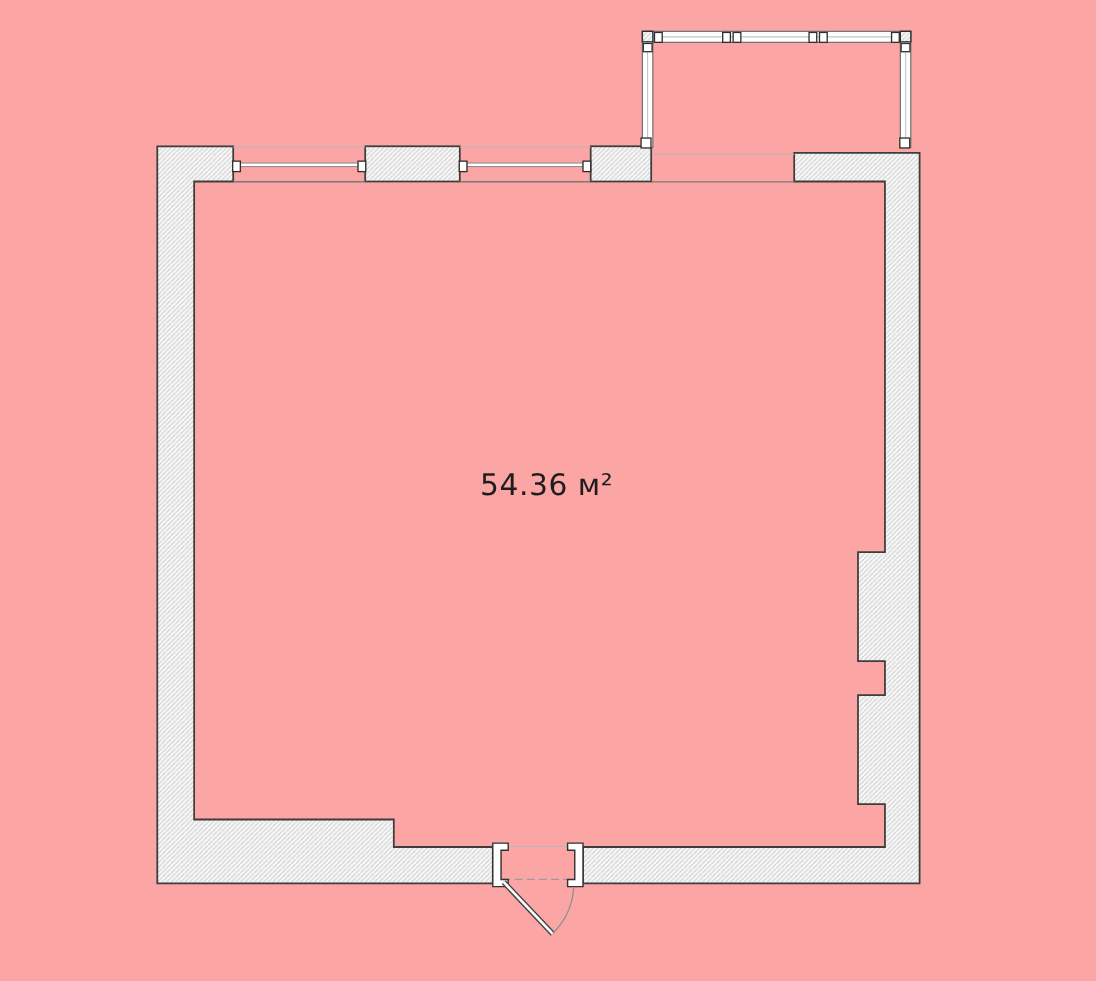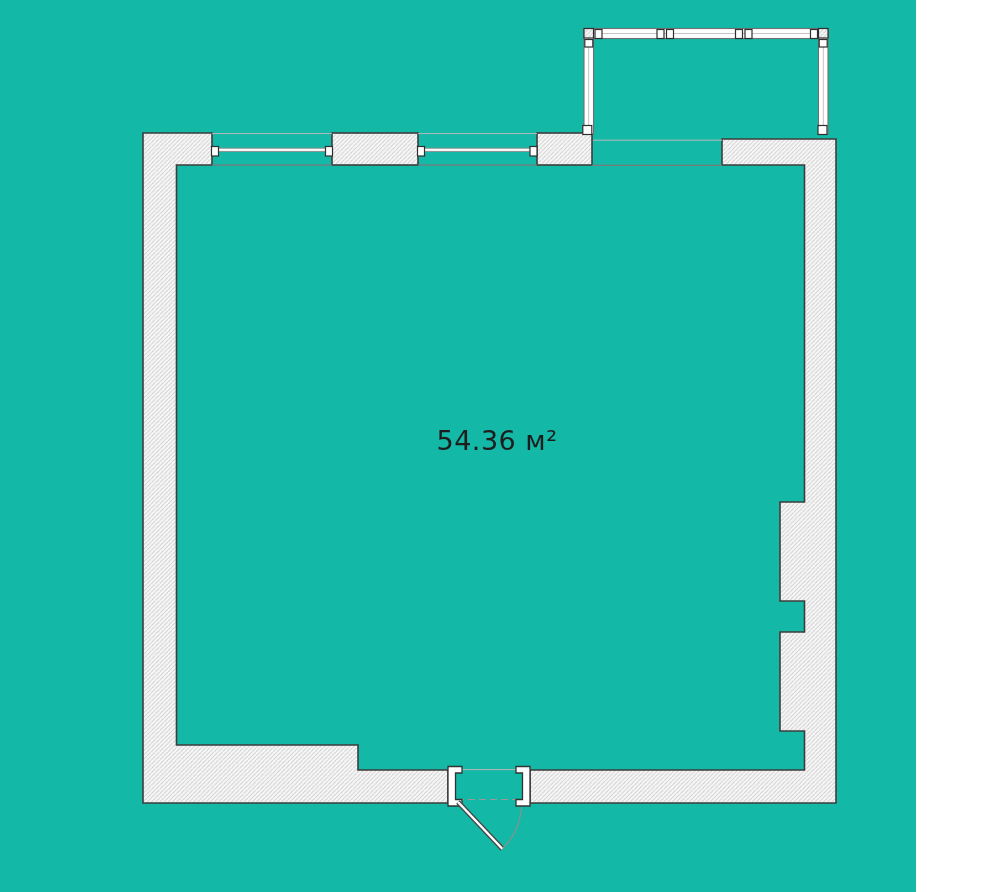--- a/index.html
+++ b/index.html
@@ -3,23 +3,23 @@
 <meta charset="utf-8">
 <style>
   html, body {
     margin: 0;
     padding: 0;
     background: #ffffff;
     font-family: "DejaVu Sans", "Liberation Sans", sans-serif;
   }
   .page {
     position: relative;
-    width: 916px;
+    width: 996px;
     height: 892px;
-    background: #14b8a6;
+    background: #fca5a5;
     overflow: hidden;
   }
   svg { display: block; }
   .wall {
     fill: url(#hatch);
     stroke: #3d3d3d;
     stroke-width: 1.6;
     stroke-linejoin: miter;
   }
   .corner-block {

